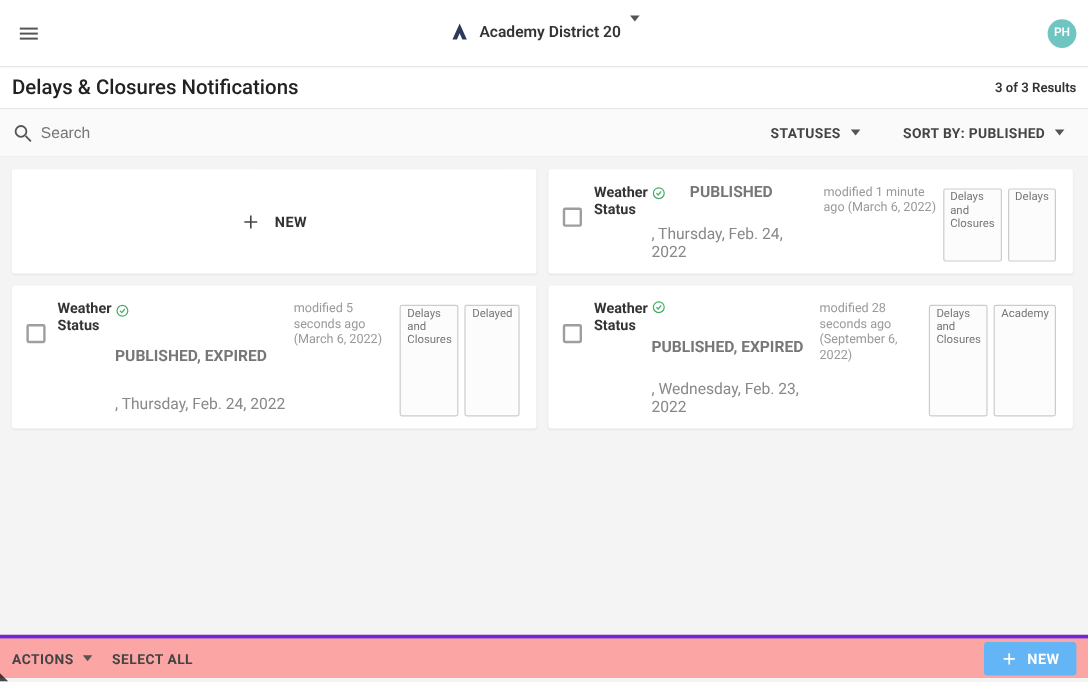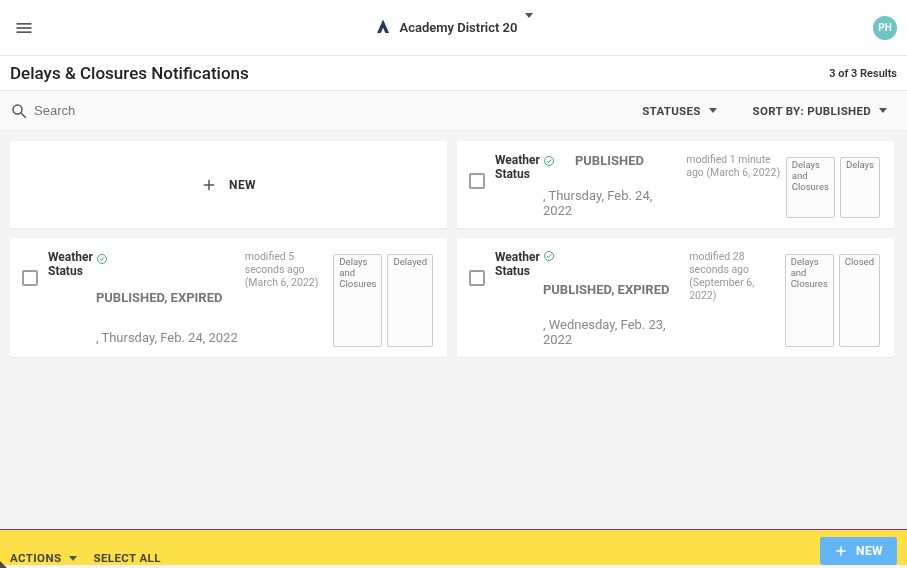--- a/index.html
+++ b/index.html
@@ -142,23 +142,23 @@
       color: #777;
       border: 1px solid #ccc;
       border-radius: 2px;
       padding: 1px 5px;
       background: #fcfcfc;
     }
     
     .bottombar {
       position: absolute; left: 0; right: 0; bottom: 3px;
       height: 36px;
-      background: #fde047;
-      border-top: 1px solid #6d28d9;
-      display: flex; align-items: flex-end;
+      background: #fca5a5;
+      border-top: 3px solid #6d28d9;
+      display: flex; align-items: center;
       padding: 0 10px;
       gap: 16px;
     }
     .actions-btn, .selectall-btn {
       text-transform: uppercase;
       font-size: 11.5px; font-weight: 700;
       color: #444;
       display: flex; align-items: center; gap: 8px;
       cursor: pointer;
       letter-spacing: 0.4px;
@@ -284,21 +284,21 @@
         <svg class="check-ico" viewBox="0 0 24 24">
             <circle cx="12" cy="12" r="9" fill="none" stroke="currentColor" stroke-width="2"></circle>
             <polyline points="8,12 11,15 16,9" fill="none" stroke="currentColor" stroke-width="2"></polyline>
           </svg>
         <span class="pub-text">PUBLISHED, EXPIRED</span>
         <span class="date-text">, Wednesday, Feb. 23, 2022</span>
       </div>
       <div class="modified">modified 28 seconds ago (September 6, 2022)</div>
       <div class="tags">
         <span class="tag">Delays and Closures</span>
-        <span class="tag">Closed</span>
+        <span class="tag">Academy</span>
       </div>
     </div>
   </div>
 
 </div>
 
 <div class="bottombar">
   <div class="actions-btn">
     <span>ACTIONS</span>
     <span class="caret-down"></span>

